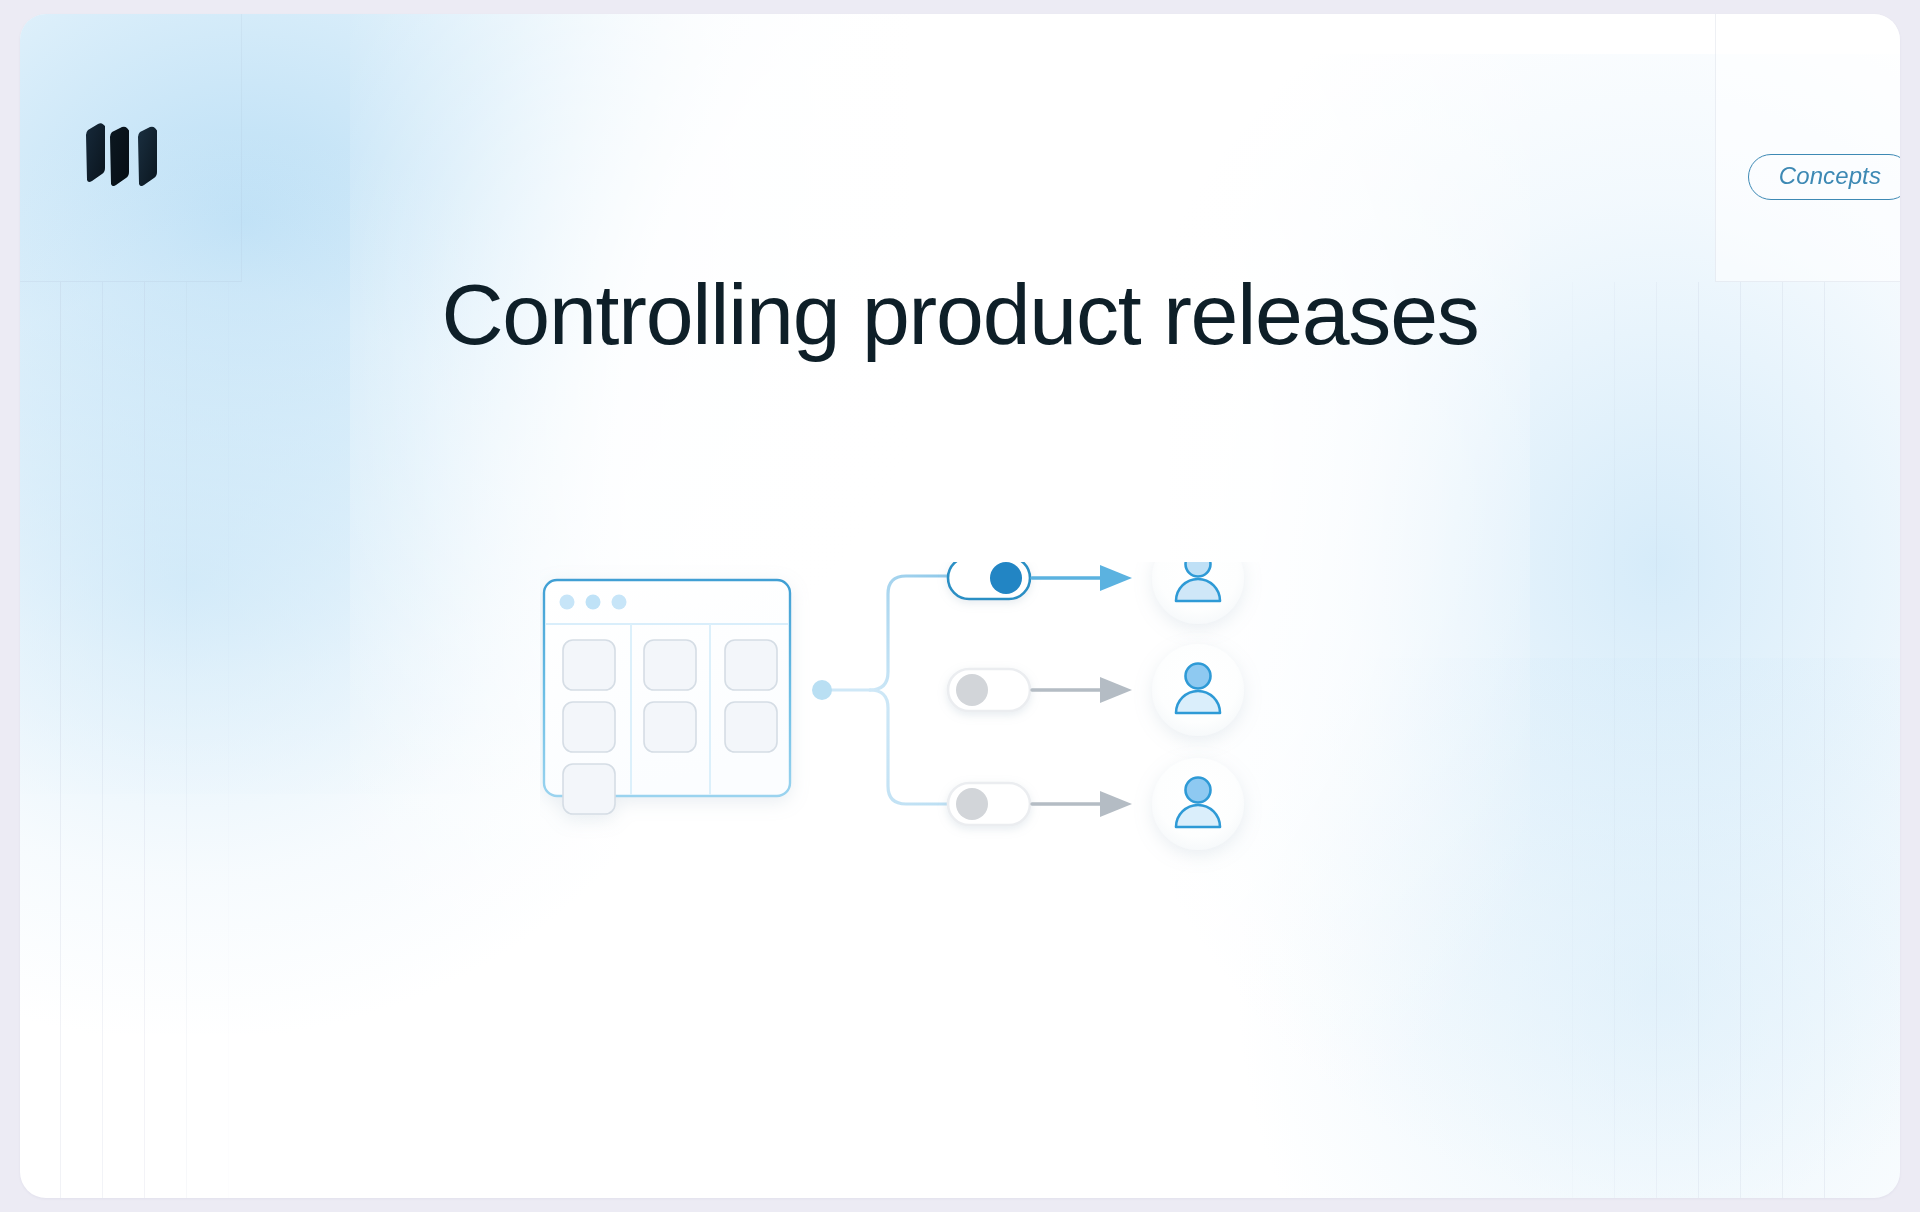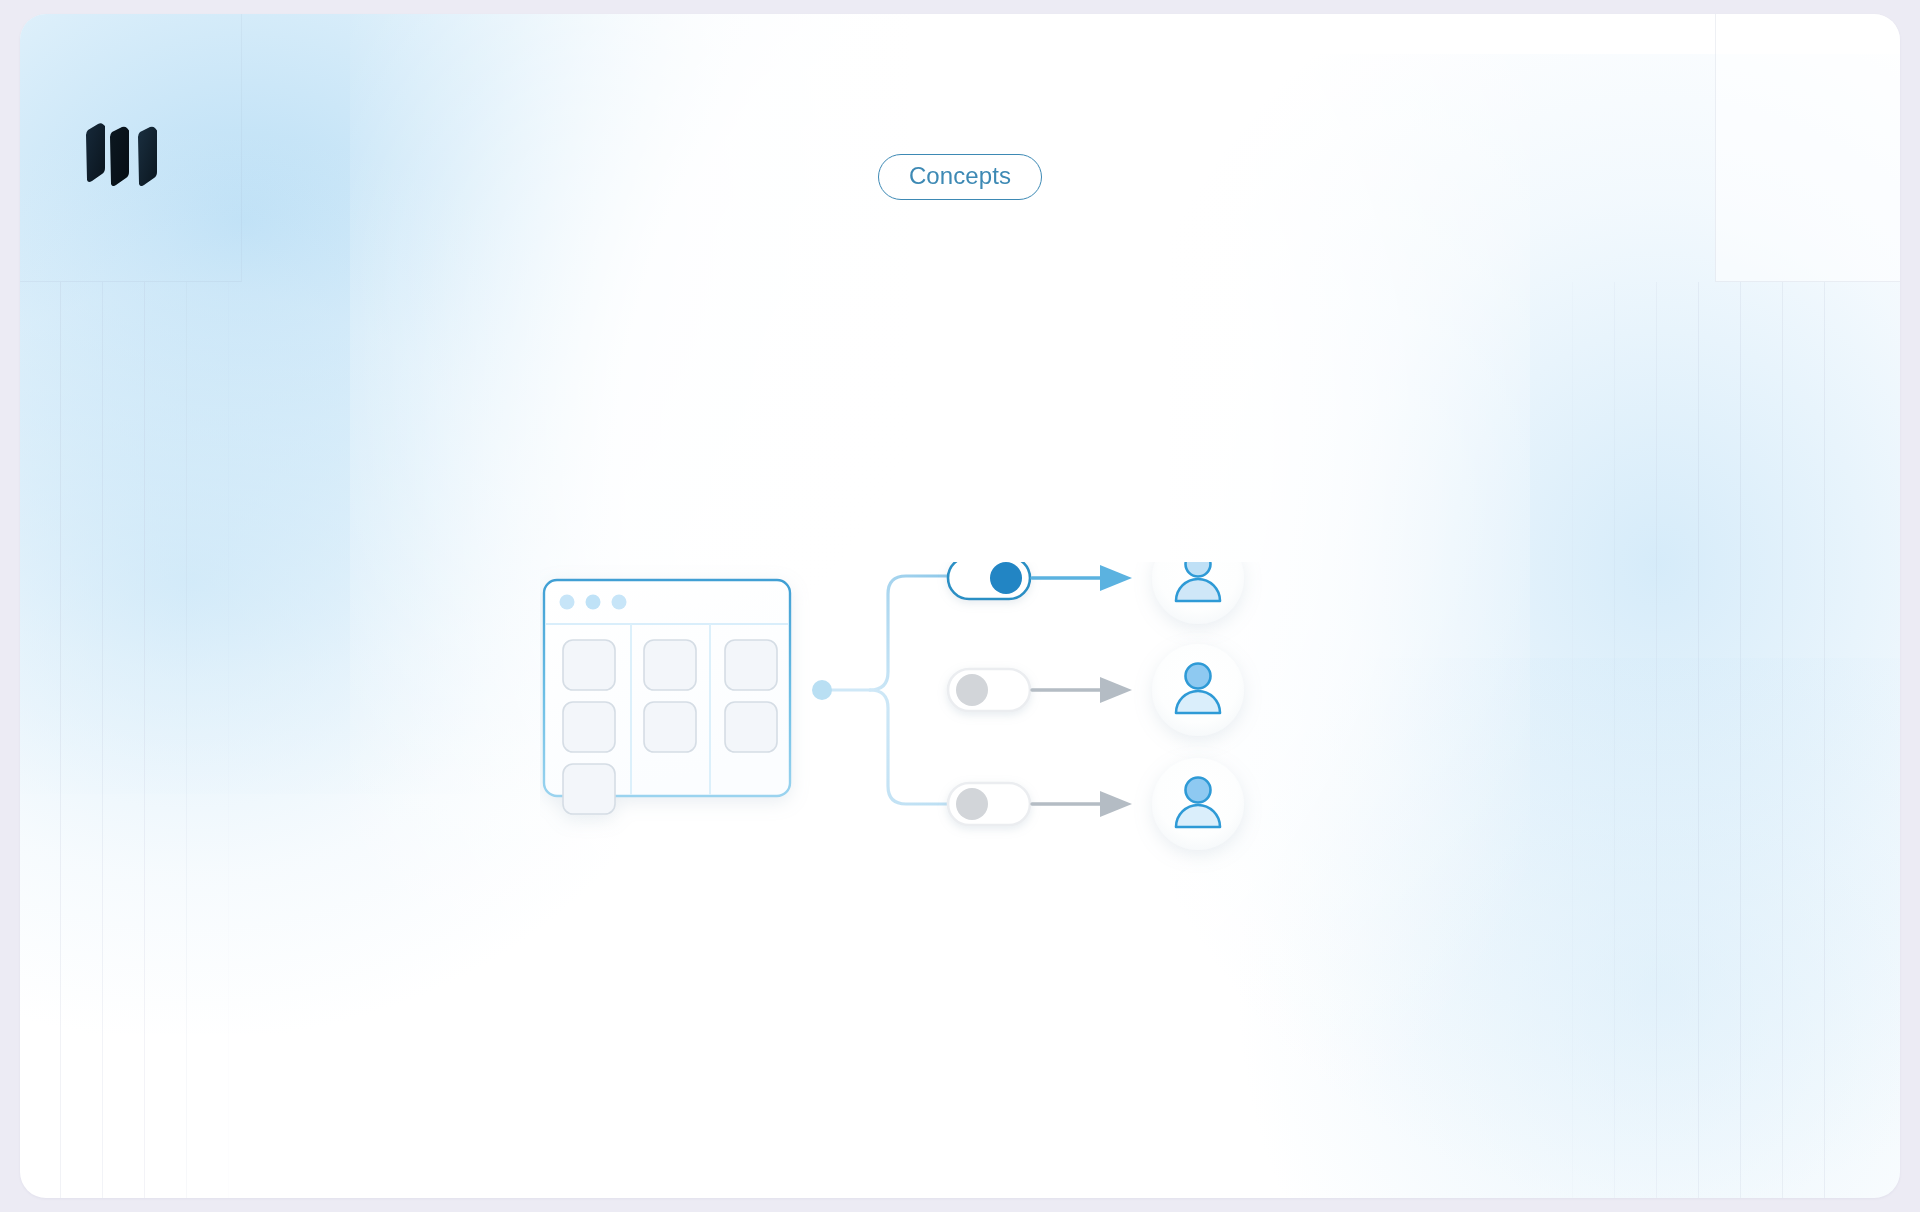--- a/index.html
+++ b/index.html
@@ -128,24 +128,25 @@
     top: 108px;
     width: 100px;
     height: 64px;
     z-index: 6;
   }
 
   
   #badge-wrap {
     position: absolute;
     top: 140px;
-    left: 0;
+    left: 12px;
     width: 100%;
-    text-align: center;
+    text-align: right;
     z-index: 6;
+    font-style: italic;
   }
   #badge {
     display: inline-block;
     border: 1.6px solid #3d89b4;
     color: #3d89b4;
     border-radius: 999px;
     padding: 9px 30px 11px;
     font-size: 24px;
     line-height: 1;
     letter-spacing: 0.1px;
@@ -219,20 +220,21 @@
     <path d="M68 4 L78 -1 Q81 -2 83 0 L85 2.5 L85 44 Q85 48 82 50 L72 57 Q68 59.5 67 56 L66 9 Q66 6 68 4 Z" transform="translate(-4,6)" fill="url(#lgC)"></path>
 
     <path d="M10 40 L29 40 L29 52 Q29 55 26 56 L13 63 Q10 64 10 61 Z" fill="url(#lgA)" opacity="0.0"></path>
   </svg>
 
   <div id="badge-wrap">
     <span id="badge">Concepts</span>
   </div>
 
   <h1 id="title">
+    <span class="tline">Controlling product releases</span>
   </h1>
 
   <svg id="illustration" viewBox="0 0 820 400">
     <defs>
       <linearGradient id="winBorder" x1="0" y1="0" x2="0" y2="1">
         <stop offset="0%" stop-color="#3f9fd4"></stop>
         <stop offset="55%" stop-color="#6fc0e6"></stop>
         <stop offset="100%" stop-color="#9ad3ef"></stop>
       </linearGradient>
       <linearGradient id="winFill" x1="0" y1="0" x2="0.3" y2="1">

